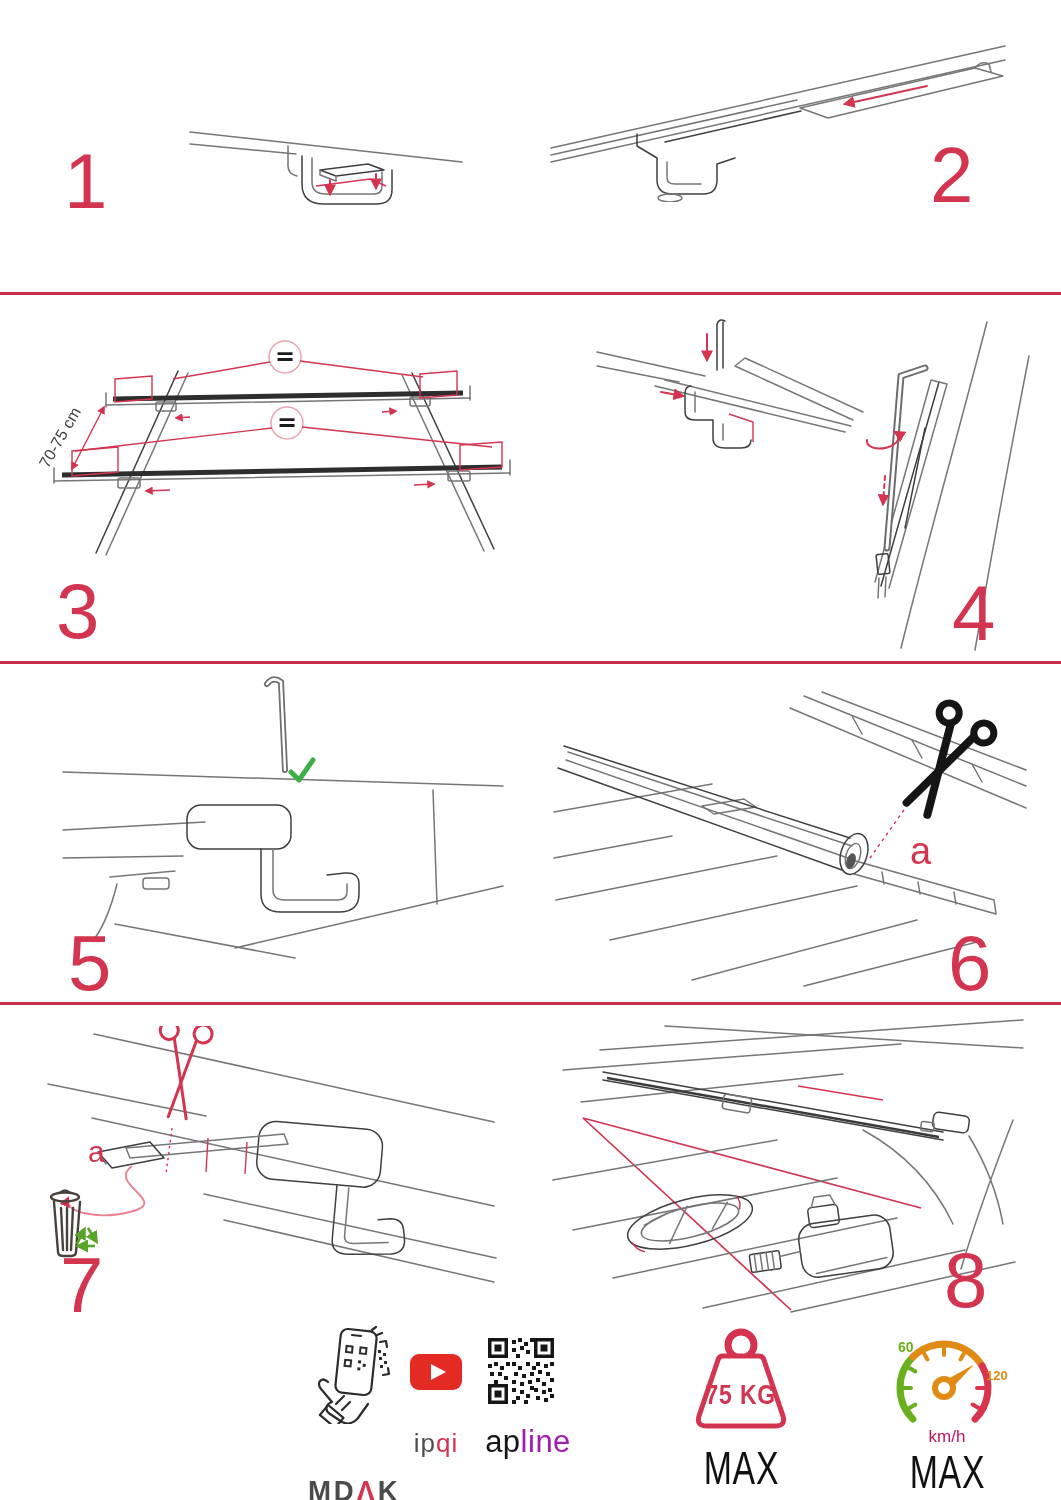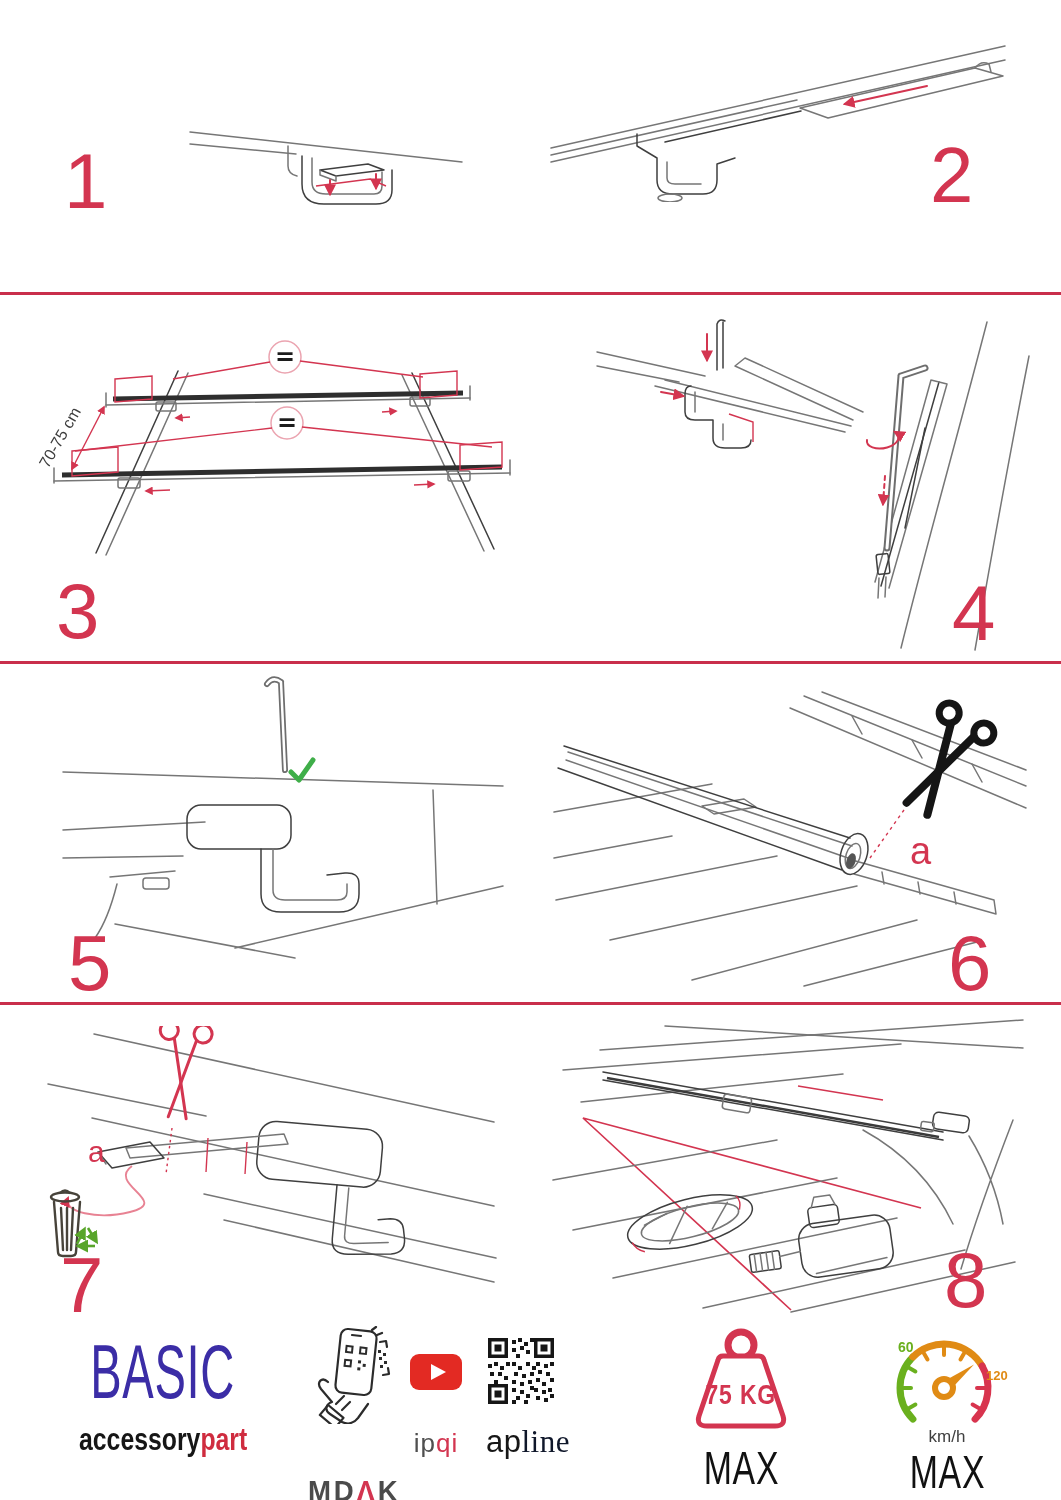--- a/index.html
+++ b/index.html
@@ -24,24 +24,24 @@
              font-size:76px;line-height:.9;color:#3b2da6;letter-spacing:1px;}
   .ap-txt{display:inline-block;transform:scaleX(.8);transform-origin:50% 50%;
           font-weight:700;font-size:31px;line-height:1;color:#161616;}
   .ap-red{color:#cf2c3f;}
   .mdak-txt{display:inline-block;transform:scaleX(.92);transform-origin:50% 50%;
             font-weight:700;font-size:30px;line-height:1;letter-spacing:3px;color:#4b4b4b;}
   .mdak-a{color:#d33550;}
   .ipqi-txt{font-size:26px;line-height:1;color:#4f4f4f;letter-spacing:1px;}
   .ipqi-red{color:#d33550;}
   .apline-txt{font-size:31px;line-height:1;color:#161616;letter-spacing:.5px;}
-  .apline-red{color:#0f172a;font-family:Liberation Serif, serif;}
+  .apline-red{color:#a21caf;}
   .maxlbl{display:inline-block;transform:scaleX(.72);transform-origin:50% 50%;
           font-size:47px;line-height:1;color:#111;letter-spacing:1px;}
-  .kmh{font-size:17px;line-height:1;color:#404040;}
+  .kmh{font-size:17px;line-height:1;color:#be185d;}
 </style>
 </head>
 <body>
 
 <div class="page">
 
   <svg width="0" height="0" style="position:absolute">
     <defs>
       <marker id="arrR" viewBox="0 0 10 10" refX="8" refY="5" markerWidth="6" markerHeight="6" orient="auto-start-reverse">
         <path d="M0,0 L10,5 L0,10 Z" fill="#d33550"></path>
@@ -279,26 +279,20 @@
       <rect class="ln lnd" fill="#fff" x="255" y="208" width="92" height="54" rx="16"></rect>
       <rect class="ln lnd" fill="#fff" x="268" y="192" width="30" height="20" rx="4"></rect>
       <path class="ln" d="M272,192 L276,182 L292,182 L296,192"></path>
       <rect class="ln lnd" fill="#fff" x="204" y="230" width="30" height="18" rx="2"></rect>
       <path class="ln" d="M209,230 L209,248 M215,230 L215,248 M221,230 L221,248 M227,230 L227,248"></path>
       <path class="ln" d="M234,236 L255,234 M268,258 L340,252"></path>
     </g>
   </svg>
   <div class="stepnum" style="left:944px;top:1241px">8</div>
 
-  <div class="fcell" style="left:46px;top:1338px;width:210px;height:62px">
-    <span class="basic-txt">BASIC</span>
-  </div>
-  <div class="fcell" style="left:46px;top:1424px;width:235px">
-    <span class="ap-txt"><span>accessory</span><span class="ap-red">part</span></span>
-  </div>
 
   <svg class="abs" style="left:314px;top:1326px" width="84" height="98" viewBox="0 0 84 98">
     <g stroke="#2b2b2b" fill="none" stroke-width="2.2" stroke-linecap="round" stroke-linejoin="round">
       <rect x="24" y="4" width="36" height="64" rx="7" transform="rotate(6 42 36)"></rect>
       <line x1="38" y1="9" x2="47" y2="10"></line>
       <path d="M74,42 L75,48 L69,49"></path>
       <path d="M66,16 L72,15 L73,21"></path>
       <path d="M58,4 L62,1 M63,9 L68,7"></path>
       <path d="M14,56 C8,50 2,56 7,63 L18,76 C12,78 10,84 16,88 L28,96 C34,99 40,97 44,92 L54,78"></path>
       <path d="M22,78 L30,70 M28,84 L36,76"></path>

